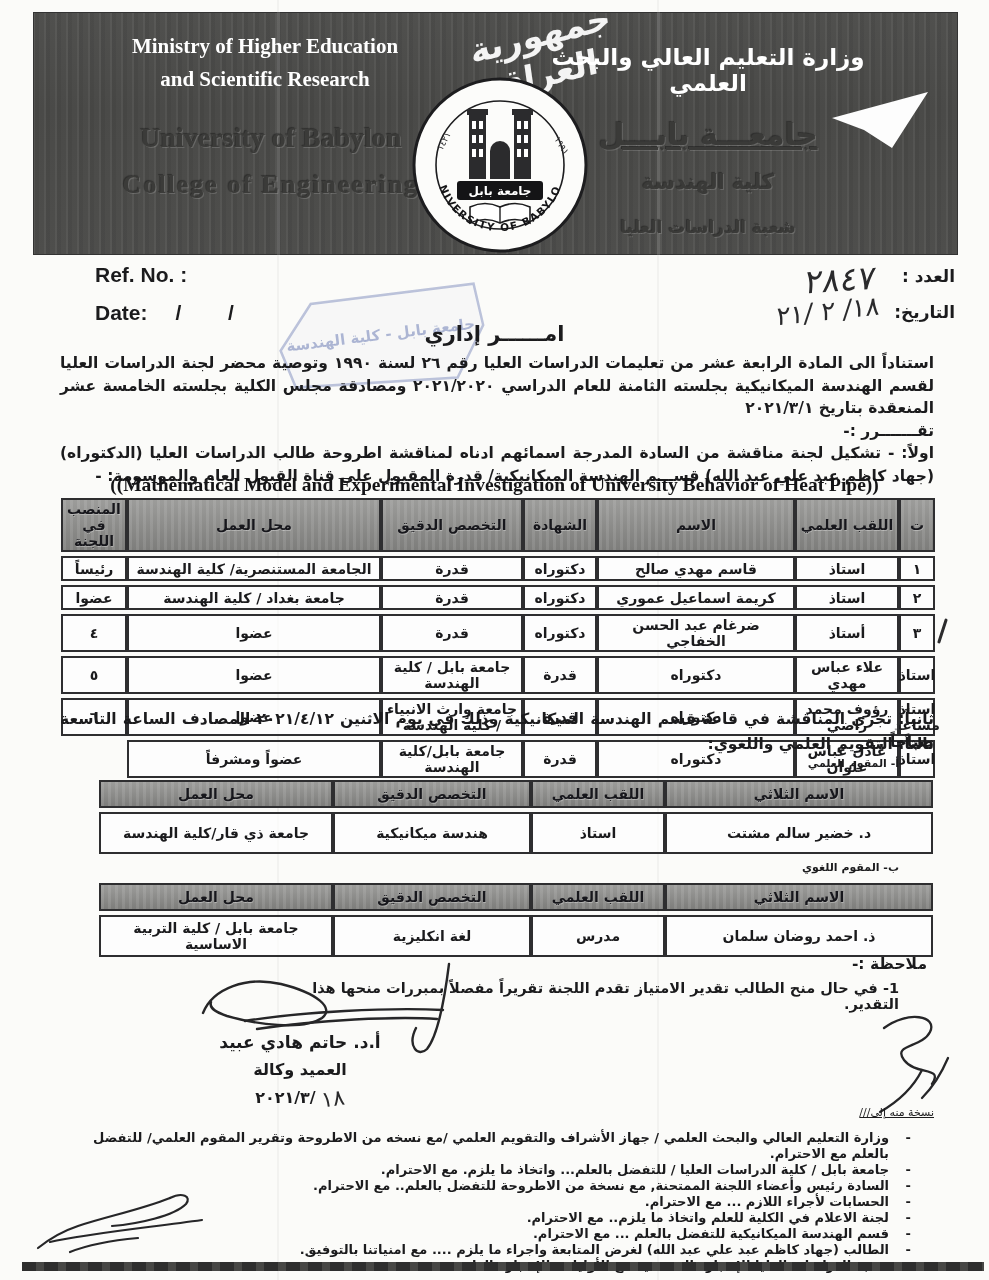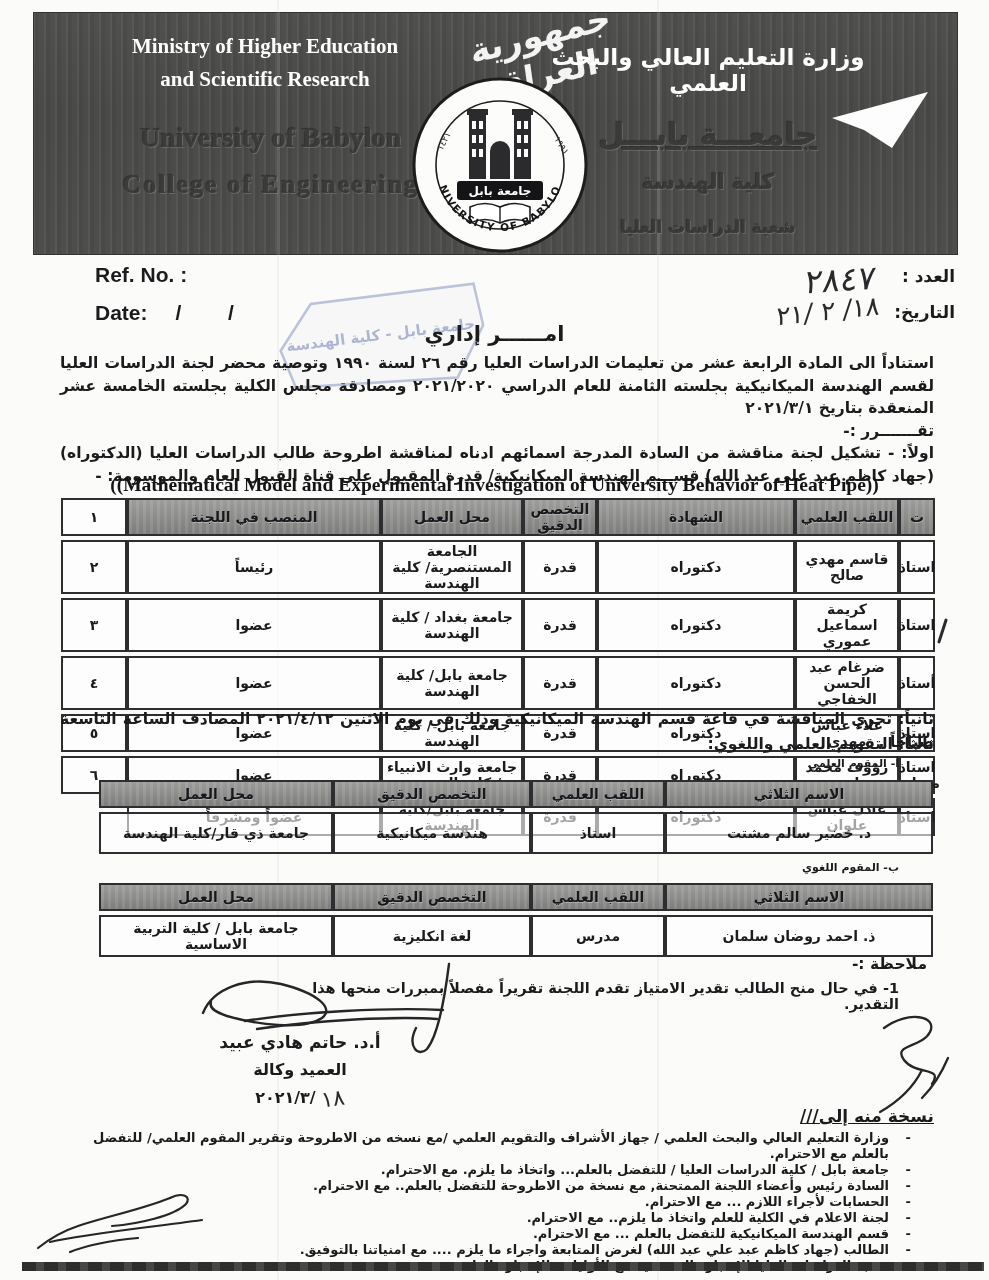--- a/index.html
+++ b/index.html
@@ -84,21 +84,21 @@
   .eval-a{top:780px;}
   .eval-b{top:883px;}
   .evaltab .cell{min-height:42px;}
   .evaltab .hcell{min-height:28px;}
   
   .sig-name{left:175px;top:1032px;width:250px;text-align:center;direction:rtl;font-size:17px;font-weight:bold;}
   .sig-title{left:175px;top:1060px;width:250px;text-align:center;direction:rtl;font-size:16px;font-weight:bold;}
   .sig-date{left:175px;top:1086px;width:250px;text-align:center;direction:ltr;font-size:16px;font-weight:bold;}
   .sig-date .hand-date2{display:inline-block;font-size:22px;font-weight:400;letter-spacing:3px;
     transform:rotate(-8deg);vertical-align:-3px;}
-  .dist-title{right:55px;top:1106px;direction:rtl;font-size:17px;font-weight:bold;
+  .dist-title{right:55px;top:1106px;direction:rtl;font-size:11px;font-weight:normal;
     text-decoration:underline;margin-left:8px;}
   .dist-list{right:60px;top:1130px;width:860px;direction:rtl;}
   .dist-item{position:relative;padding-right:40px;text-align:right;font-size:13px;line-height:16px;font-weight:bold;}
   .dist-item::before{content:"-";position:absolute;right:18px;top:0;}
   .tick{left:941px;top:618px;width:3px;height:26px;background:#2b2b2d;transform:rotate(18deg);border-radius:2px;}
   .bottom-band{left:22px;top:1262px;width:962px;height:9px;
     background:repeating-linear-gradient(90deg,#2e2e2e 0 14px,#474745 14px 22px);}
   svg{display:block;}
 </style>
 </head>
@@ -181,20 +181,21 @@
 
   <div class="abs order-title">امــــــر إداري</div>
   <div class="abs rtl para p-intro">استناداً الى المادة الرابعة عشر من تعليمات الدراسات العليا رقم ٢٦ لسنة ١٩٩٠ وتوصية محضر لجنة الدراسات العليا لقسم الهندسة الميكانيكية بجلسته الثامنة للعام الدراسي ٢٠٢١/٢٠٢٠ ومصادقة مجلس الكلية بجلسته الخامسة عشر المنعقدة بتاريخ ٢٠٢١/٣/١</div>
   <div class="abs rtl para p-decided">تقـــــــرر :-</div>
   <div class="abs rtl para p-first">اولاً: - تشكيل لجنة مناقشة من السادة المدرجة اسمائهم ادناه لمناقشة اطروحة طالب الدراسات العليا (الدكتوراه) (جهاد كاظم عبد علي عبد الله) قســـم الهندسة الميكانيكية/ قدرة المقبول على قناة القبول العام والموسومة: -</div>
   <div class="abs thesis">((Mathematical Model and Experimental Investigation of University Behavior of Heat Pipe))</div>
 
   <div class="abs grid committee">
     <div class="hcell">ت</div>
     <div class="hcell">اللقب العلمي</div>
+    <div class="hcell">الاسم</div>
     <div class="hcell">الشهادة</div>
     <div class="hcell">التخصص الدقيق</div>
     <div class="hcell">محل العمل</div>
     <div class="hcell">المنصب في اللجنة</div>
 
     <div class="cell">١</div>
     <div class="cell">استاذ</div>
     <div class="cell">قاسم مهدي صالح</div>
     <div class="cell">دكتوراه</div>
     <div class="cell">قدرة</div>
@@ -207,21 +208,20 @@
     <div class="cell">دكتوراه</div>
     <div class="cell">قدرة</div>
     <div class="cell">جامعة بغداد / كلية الهندسة</div>
     <div class="cell">عضوا</div>
 
     <div class="cell">٣</div>
     <div class="cell">أستاذ</div>
     <div class="cell">ضرغام عبد الحسن الخفاجي</div>
     <div class="cell">دكتوراه</div>
     <div class="cell">قدرة</div>
-    <div class="cell">جامعة بابل/ كلية الهندسة</div>
     <div class="cell">عضوا</div>
 
     <div class="cell">٤</div>
     <div class="cell">استاذ</div>
     <div class="cell">علاء عباس مهدي</div>
     <div class="cell">دكتوراه</div>
     <div class="cell">قدرة</div>
     <div class="cell">جامعة بابل / كلية الهندسة</div>
     <div class="cell">عضوا</div>
 

